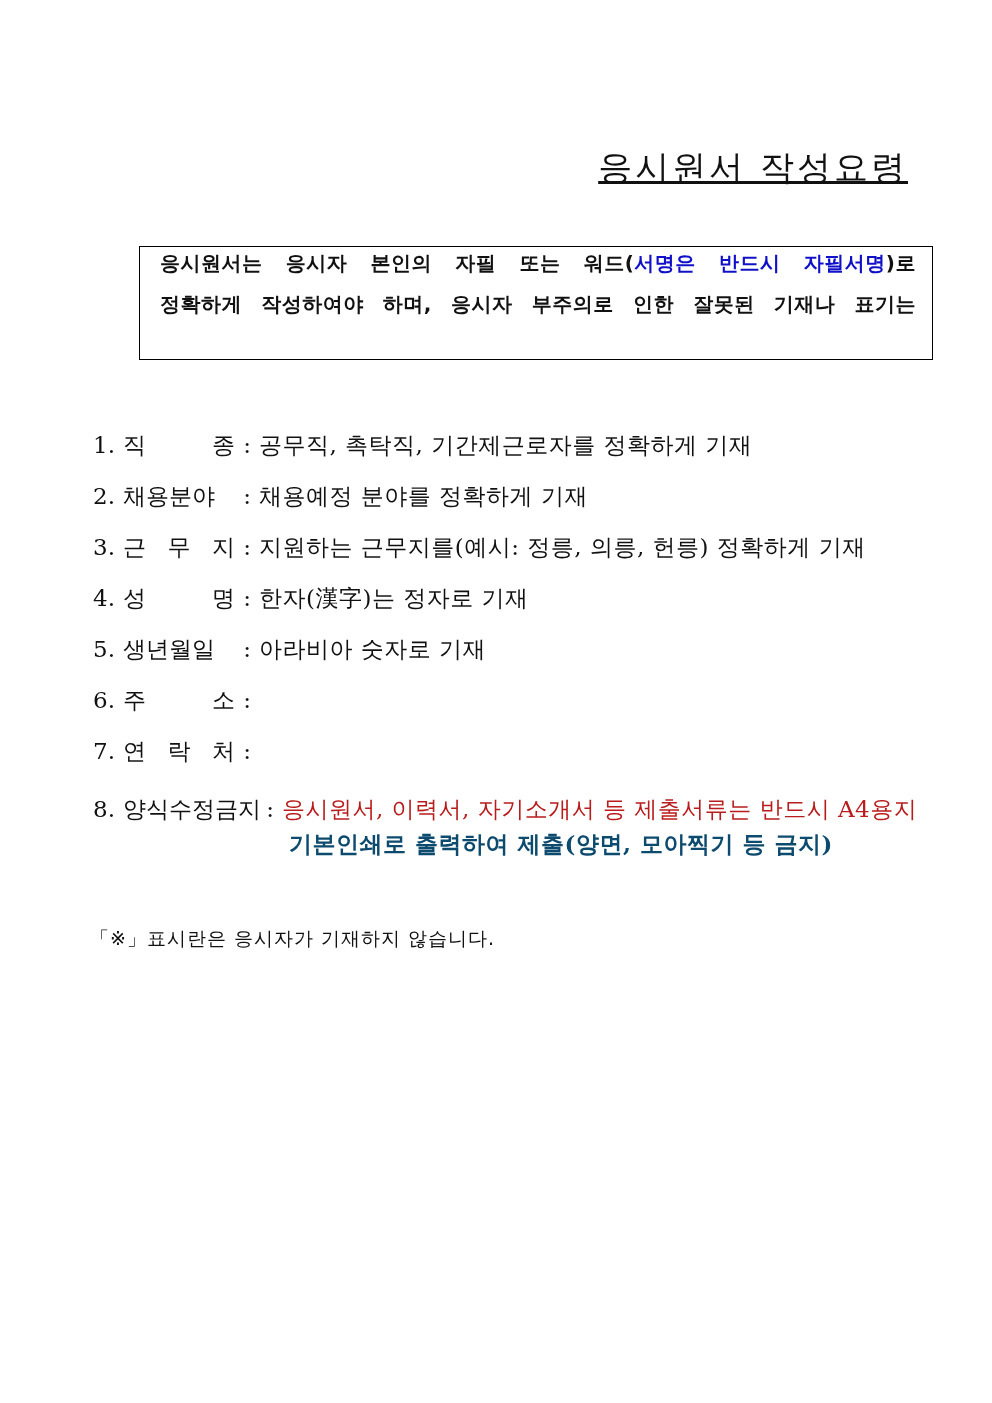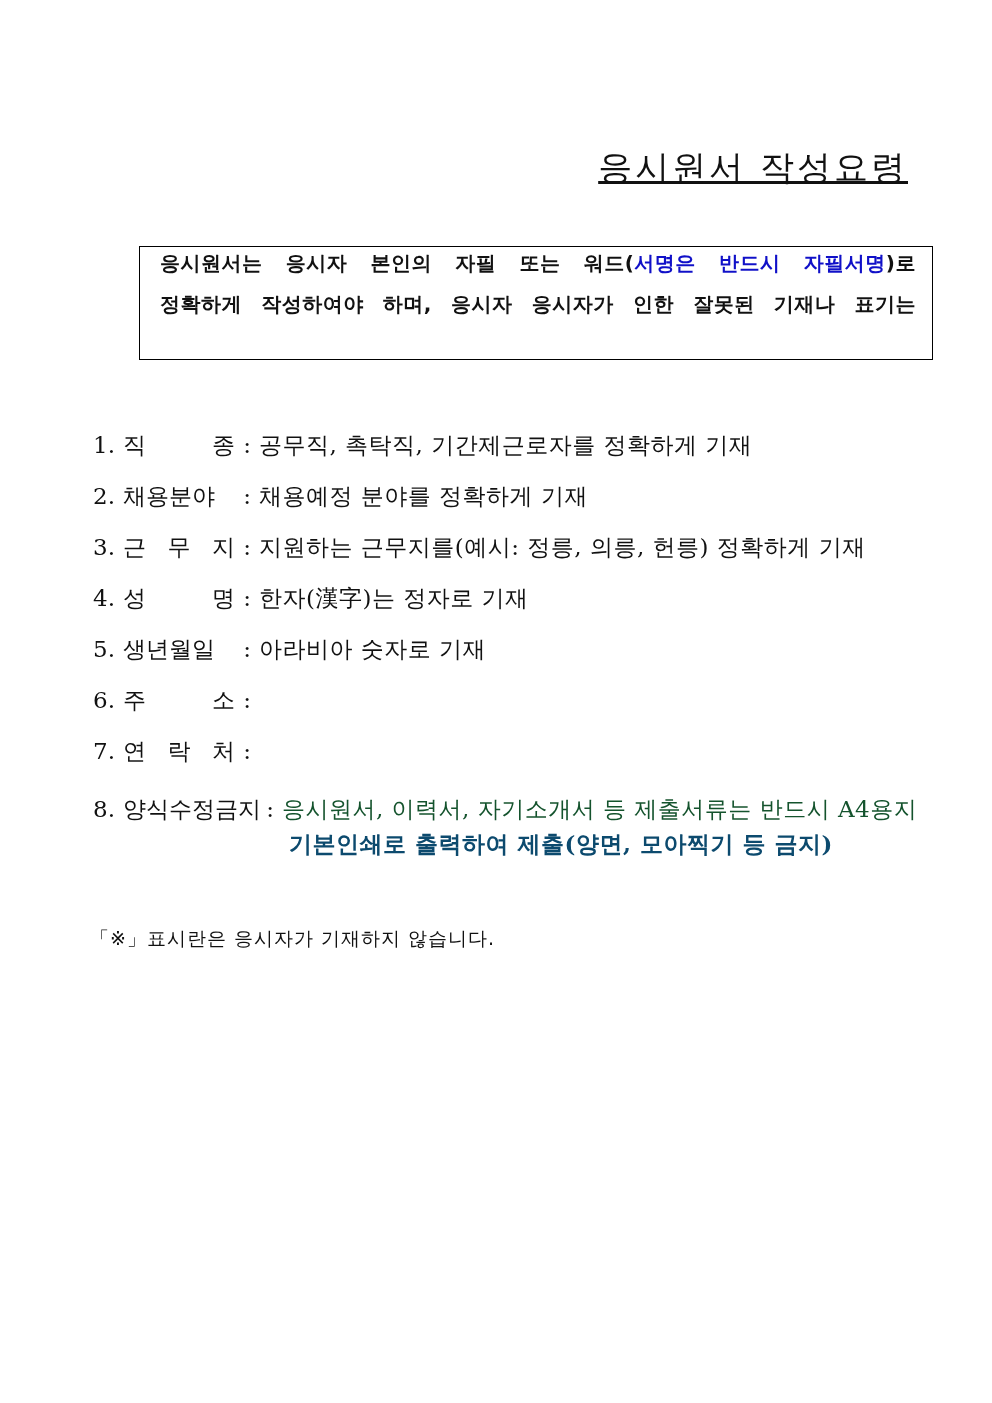--- a/index.html
+++ b/index.html
@@ -85,21 +85,21 @@
     .item .colon {
       display: inline-block;
       width: 24px;
       text-align: center;
     }
     .item .desc {
       display: inline-block;
       letter-spacing: 0.5px;
     }
     .item8-desc {
-      color: #14532d;
+      color: #b91c1c;
       line-height: 45px;
     }
     .item8-line2 {
       position: absolute;
       left: 196px;
       top: 42px;
       color: #0c4a6e;
       white-space: nowrap;
       letter-spacing: 0.5px;
       font-weight: bold;
@@ -114,21 +114,21 @@
       white-space: nowrap;
     }
   </style>
 </head>
 <body>
 
 <h1 class="page-title">응시원서 작성요령</h1>
 
 <div class="notice-box">
   <div class="notice-line l1"><span>응시원서는 응시자 본인의 자필 또는 워드(</span><span class="blue">서명은 반드시 자필서명</span><span>)로</span></div>
-  <div class="notice-line l2">정확하게 작성하여야 하며, 응시자 응시자가 인한 잘못된 기재나 표기는</div>
+  <div class="notice-line l2">정확하게 작성하여야 하며, 응시자 부주의로 인한 잘못된 기재나 표기는</div>
 </div>
 
 <div class="items">
   <div class="item" style="top:0px;">
     <span class="num">1.</span>
     <span class="label">직 종</span>
     <span class="colon">:</span>
     <span class="desc">공무직, 촉탁직, 기간제근로자를 정확하게 기재</span>
   </div>
   <div class="item" style="top:51px;">

